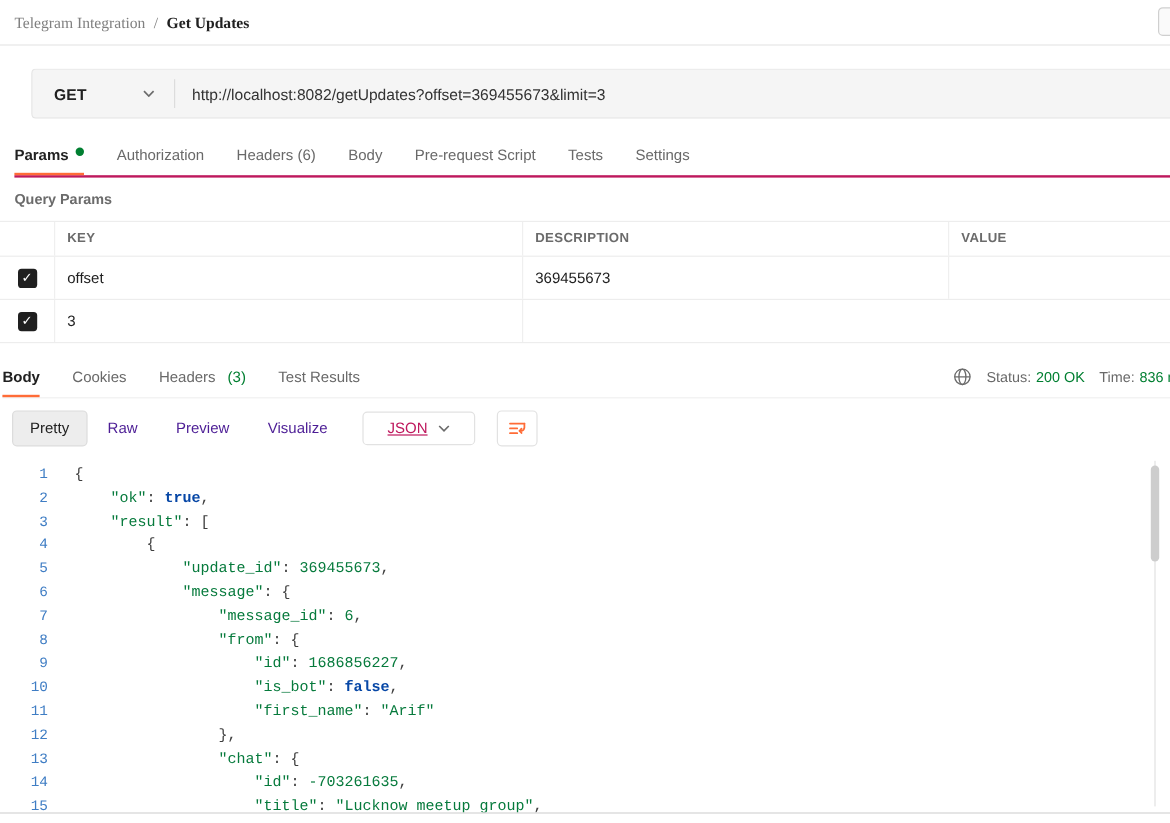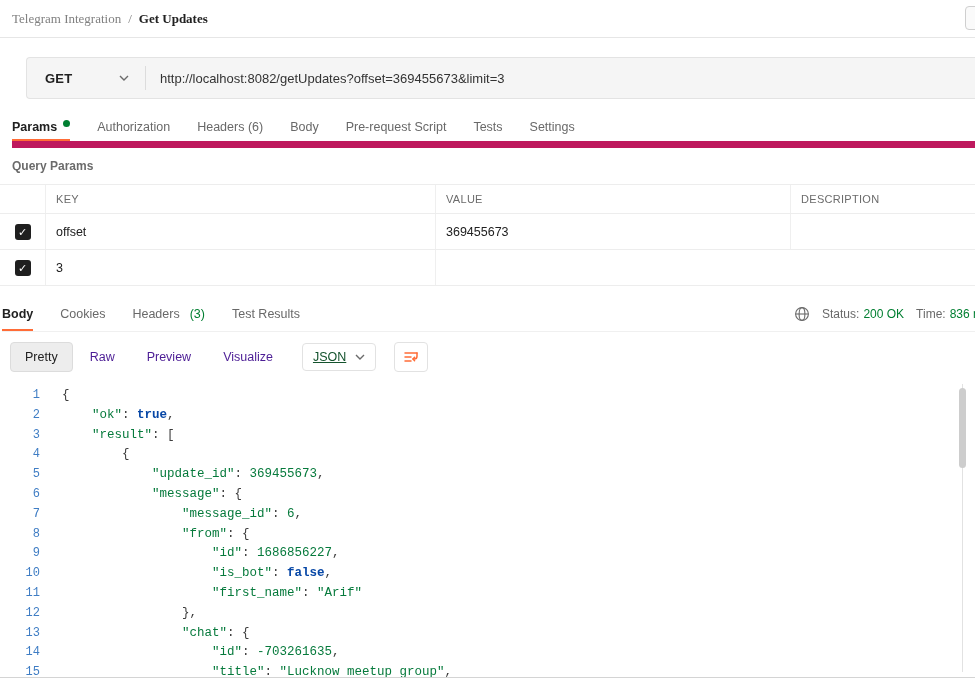--- a/index.html
+++ b/index.html
@@ -24,33 +24,33 @@
   .request-bar{position:absolute;top:57px;left:26px;right:0;height:42px;background:#f5f5f5;
     border:1px solid #e3e3e3;border-right:none;border-radius:4px 0 0 4px;display:flex;align-items:center;}
   .method-select{width:118px;height:100%;display:flex;align-items:center;justify-content:space-between;
     padding:0 16px 0 18px;cursor:pointer;}
   .method-label{font-weight:700;font-size:13px;letter-spacing:.2px;}
   .vdiv{width:1px;height:24px;background:#dcdcdc;}
   .url-input{flex:1;font-size:13px;color:#333;padding-left:14px;white-space:nowrap;overflow:hidden;}
 
   
   .req-tabs{position:absolute;top:112px;left:12px;right:0;height:36px;display:flex;gap:27px;
-    align-items:stretch;font-size:12.5px;color:#696969;border-bottom:7px solid #be185d;}
+    align-items:stretch;font-size:12.5px;color:#696969;border-bottom:2px solid #be185d;}
   .tab{display:flex;align-items:center;gap:6px;border-bottom:2px solid transparent;cursor:pointer;padding-top:2px;}
   .tab.active{color:#212121;font-weight:600;border-bottom-color:var(--accent);}
   .dot{width:7px;height:7px;border-radius:50%;background:var(--green);margin-top:-6px;}
   .count-green{color:var(--green);margin-left:4px;}
 
   
   .qp-title{position:absolute;top:152px;left:12px;height:28px;display:flex;align-items:center;
     font-size:12px;font-weight:600;color:#6b6b6b;}
   .ptable{position:absolute;top:184px;left:0;right:0;font-size:12.5px;}
   .thead,.trow{display:grid;grid-template-columns:45px 390px 355px 1fr;align-items:center;}
   .thead{height:30px;border-top:1px solid #ededed;border-bottom:1px solid #ededed;
-    font-size:11px;font-weight:400;color:#6b6b6b;letter-spacing:.3px;}
+    font-size:11px;font-weight:700;color:#6b6b6b;letter-spacing:.3px;}
   .trow{height:36px;border-bottom:1px solid #ededed;}
   .cell{height:100%;display:flex;align-items:center;padding-left:10px;overflow:hidden;white-space:nowrap;}
   .c-key,.c-val,.c-desc{border-left:1px solid #efefef;}
   .c-check{justify-content:center;padding-left:0;}
   .checkbox{width:16px;height:16px;border-radius:3px;background:#1f1f1f;color:#fff;font-size:11px;
     line-height:16px;text-align:center;cursor:pointer;}
 
   
   .resp-tabs{position:absolute;top:297px;left:2px;right:0;height:35px;display:flex;gap:27px;
     align-items:stretch;font-size:12.5px;color:#696969;border-bottom:1px solid #f0f0f0;}
@@ -58,21 +58,21 @@
     font-size:12px;color:#696969;white-space:nowrap;}
   .meta-pair{display:flex;gap:4px;}
   .meta-val{color:var(--green);}
   .globe{display:flex;align-items:center;}
 
   
   .toolbar{position:absolute;top:340px;left:10px;height:34px;display:flex;align-items:center;gap:2px;font-size:12.5px;}
   .pill{padding:7px 14px;border-radius:4px;color:#4c1d95;border:1px solid transparent;cursor:pointer;}
   .pill.active{background:#ededed;border-color:#dcdcdc;color:#212121;}
   .fmt-select{margin-left:12px;display:flex;align-items:center;gap:9px;border:1px solid #e2e2e2;
-    border-radius:4px;padding:6px 10px;color:#14532d;cursor:pointer;text-decoration:underline;}
+    border-radius:4px;padding:6px 20px;color:#be185d;cursor:pointer;text-decoration:underline;}
   .wrap-btn{margin-left:16px;width:34px;height:30px;border:1px solid #e2e2e2;border-radius:4px;
     display:flex;align-items:center;justify-content:center;cursor:pointer;}
 
   
   .code-area{position:absolute;top:382px;left:0;right:0;bottom:9px;overflow:hidden;
     font-family:"Liberation Mono","DejaVu Sans Mono",monospace;font-size:12.5px;line-height:19.8px;}
   .gutter{position:absolute;left:0;top:4px;width:40px;text-align:right;color:var(--line-number);font-size:12px;}
   .ln{height:19.8px;}
   .codecol{position:absolute;left:62px;top:4px;white-space:pre;}
   .cl{height:19.8px;}
@@ -134,22 +134,22 @@
         <span>Settings</span>
       </div>
     </nav>
 
   <div class="qp-title">Query Params</div>
 
   <div class="ptable">
     <div class="thead">
         <div class="cell c-check"></div>
         <div class="cell c-key">KEY</div>
+        <div class="cell c-desc">DESCRIPTION</div>
         <div class="cell c-val">VALUE</div>
-        <div class="cell c-desc">DESCRIPTION</div>
       </div>
     <div>
         <div class="trow">
           <div class="cell c-check">
             <div class="checkbox">✓</div>
           </div>
           <div class="cell c-key">offset</div>
           <div class="cell c-val">369455673</div>
           <div class="cell c-desc"></div>
         </div>

